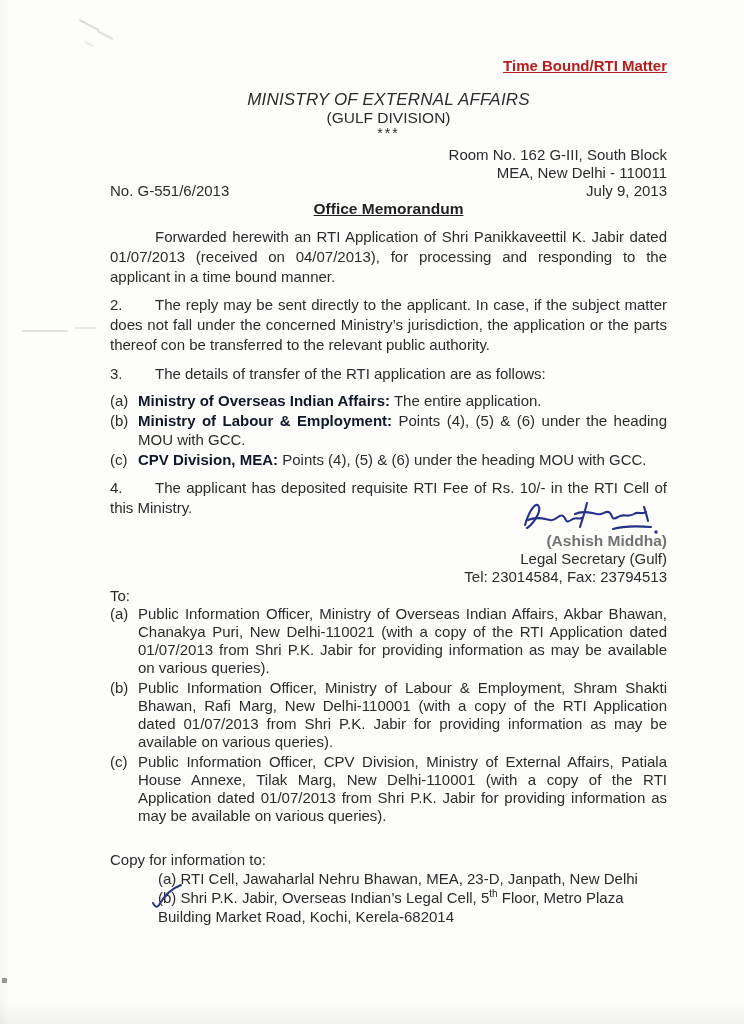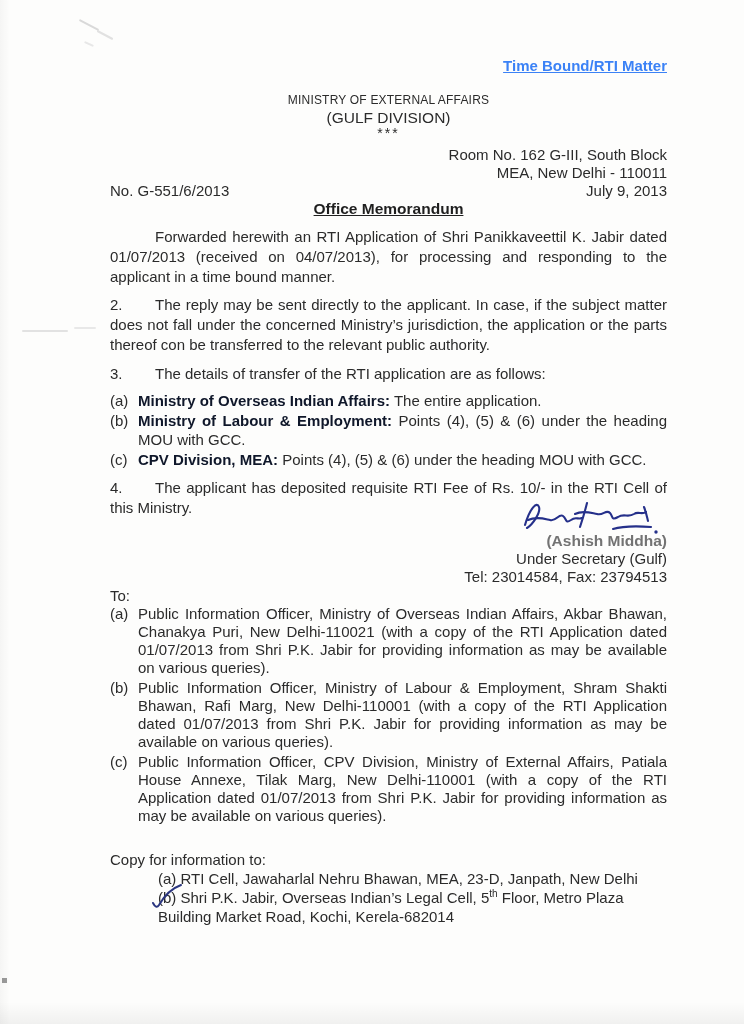--- a/index.html
+++ b/index.html
@@ -12,23 +12,23 @@
     font-family:"Liberation Sans",sans-serif;
     color:#2b2b2b;
     box-sizing:border-box;
   }
   .content{
     position:absolute;left:110px;top:0;width:557px;
     font-size:15px;line-height:20px;
   }
   .classification{
     margin-top:57px;text-align:right;font-weight:bold;
-    text-decoration:underline;font-size:15px;line-height:17px;color:#3b82f6;
+    text-decoration:underline;font-size:15px;line-height:17px;color:#b91c1c;
   }
-  .ministry{margin-top:17px;text-align:center;font-size:12px;line-height:18px;letter-spacing:.2px;}
+  .ministry{margin-top:17px;text-align:center;font-size:17px;line-height:18px;letter-spacing:.2px;font-style:italic;}
   .division{text-align:center;font-size:15.5px;line-height:18px;}
   .stars{text-align:center;font-size:14px;line-height:12px;letter-spacing:2px;}
   .addr{margin-top:7px;text-align:right;font-size:15px;line-height:18px;}
   .addr2{text-align:right;font-size:15px;line-height:18px;}
   .filedate{display:flex;justify-content:space-between;font-size:15px;line-height:18px;gap:12px;}
   .doc-title{text-align:center;font-weight:bold;font-size:15.5px;line-height:18px;text-decoration:underline;color:#1f1f1f;}
   .reg{margin-top:13px;display:flex;line-height:18px;}
   .reg-label{width:45px;flex:none;}
   .reg-subject{font-weight:bold;color:#1c1c1c;}
   .para{margin-top:8px;text-align:justify;}
@@ -130,21 +130,21 @@
           <path d="M72 7 C70 15, 67 25, 65 31"></path>
           <path d="M60 18 C68 14, 76 17, 82 18 C88 20, 91 13, 95 17 C98 20, 96 25, 103 21 C109 17, 113 22, 119 18 C123 15, 127 19, 131 16"></path>
           <path d="M129 11 C131 16, 132 21, 133 25"></path>
           <path d="M98 33 C108 30, 122 30, 136 31"></path>
         </g>
         <circle cx="141" cy="36" r="1.7" fill="#25308a"></circle>
       </svg>
     </div>
 
     <div class="sig-name">(Ashish Middha)</div>
-    <div class="sig-line">Under Secretary (Gulf)</div>
+    <div class="sig-line">Legal Secretary (Gulf)</div>
     <div class="sig-line">Tel: 23014584, Fax: 23794513</div>
 
     <div class="to-label">To:</div>
 
     <div class="to-item">
       <span class="lbl">(a)</span>
       <span>Public Information Officer, Ministry of Overseas Indian Affairs, Akbar Bhawan, Chanakya Puri, New Delhi-110021 (with a copy of the RTI Application dated 01/07/2013 from Shri P.K. Jabir for providing information as may be available on various queries).</span>
     </div>
     <div class="to-item">
       <span class="lbl">(b)</span>

